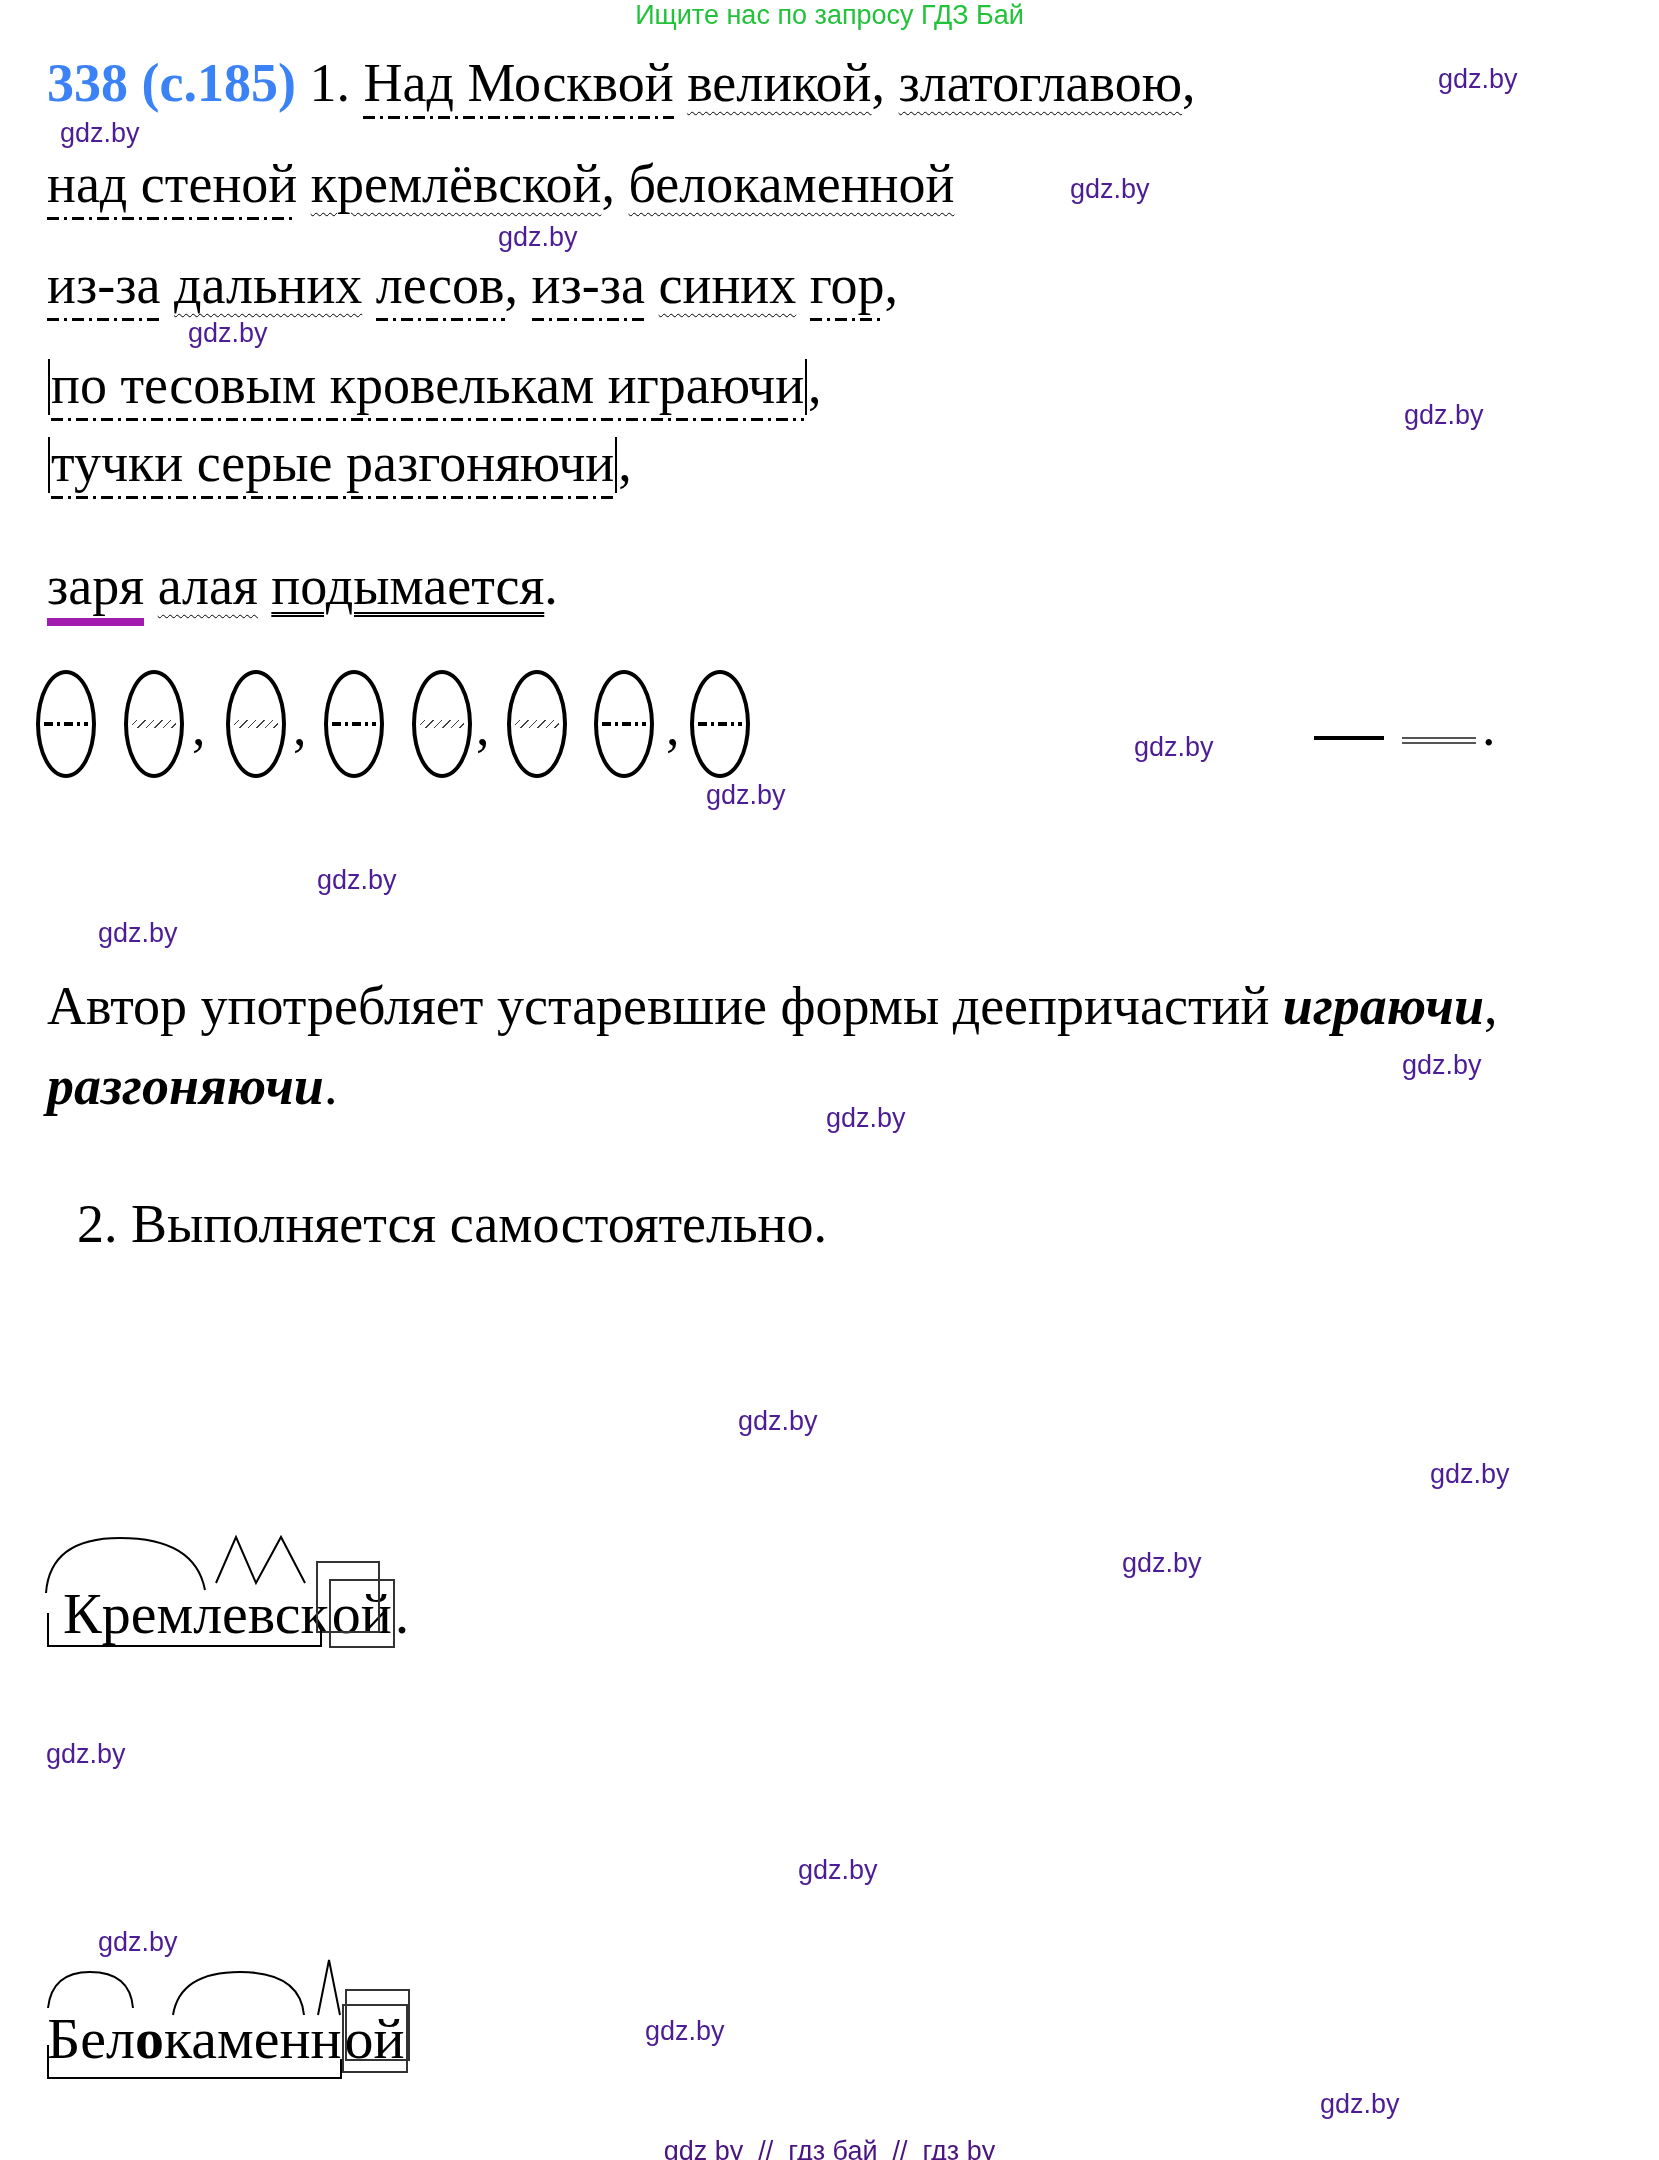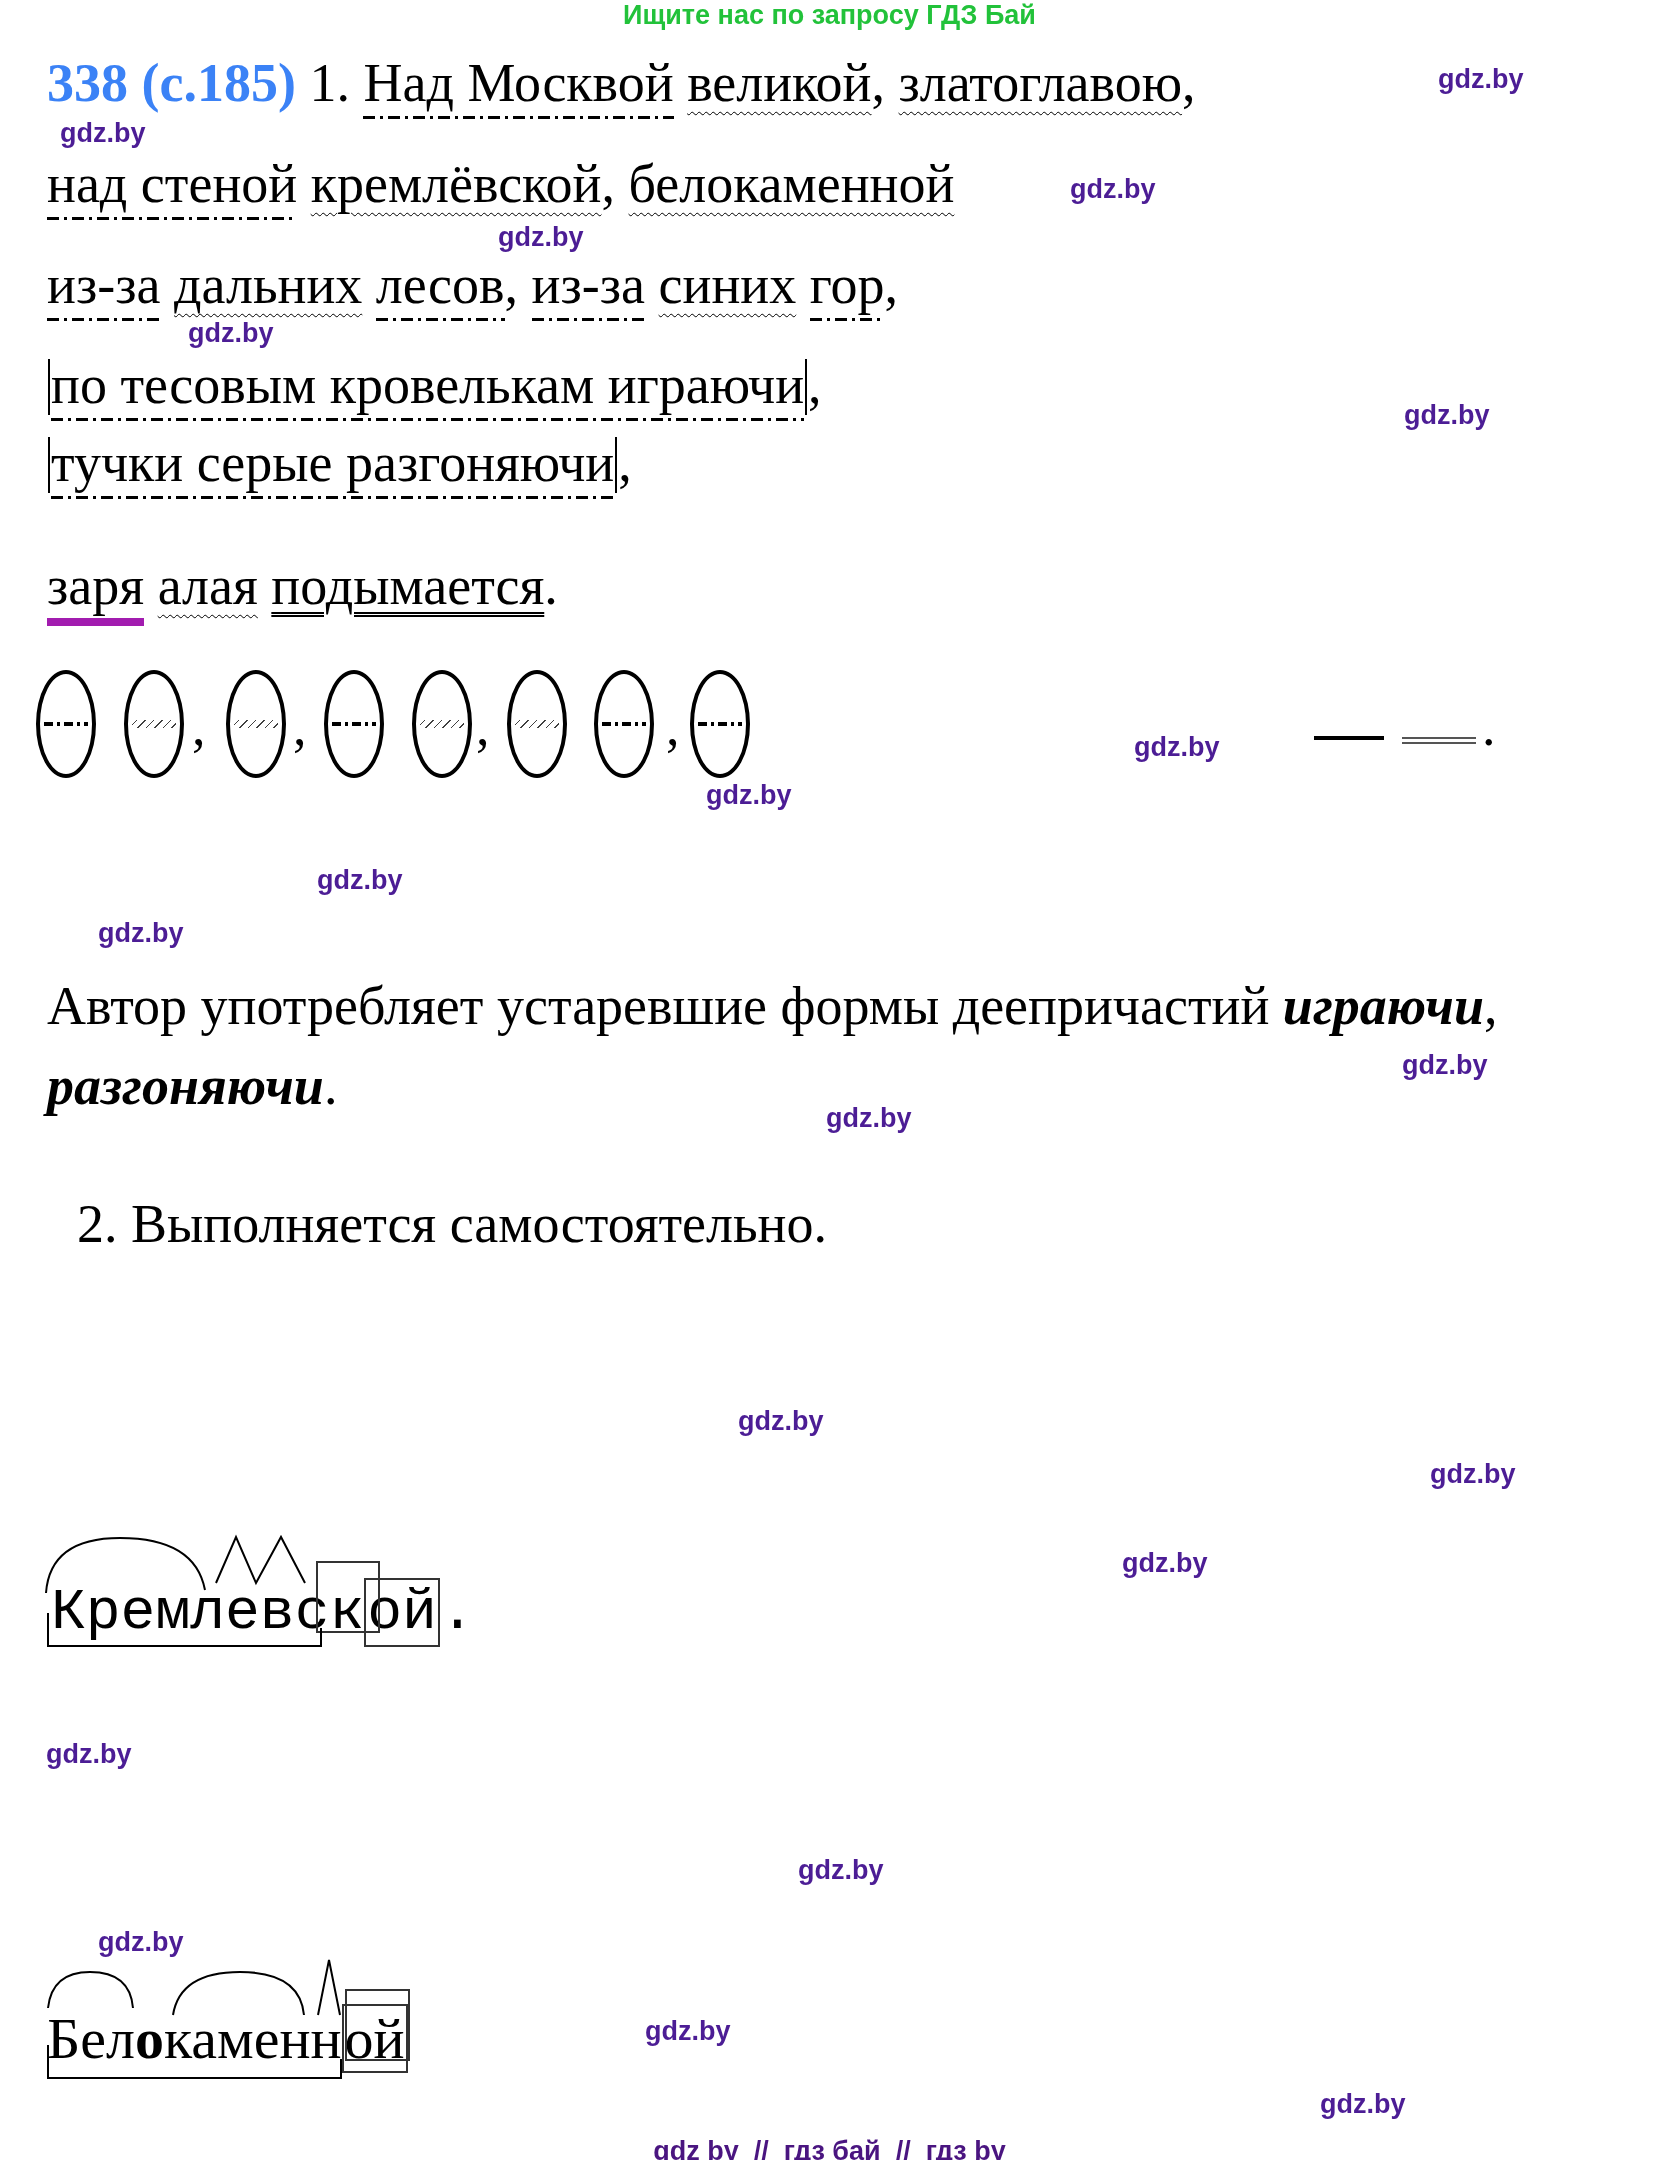--- a/index.html
+++ b/index.html
@@ -1,18 +1,18 @@
 <!DOCTYPE html>
 <html><head>
 <meta charset="utf-8">
 <style>
   html, body { margin:0; padding:0; background:#ffffff; }
   body { width:1659px; height:2160px; position:relative; overflow:hidden; }
   .serif { font-family:"Liberation Serif","DejaVu Serif",serif; color:#000; }
-  .sans { font-family:"Liberation Sans","DejaVu Sans",sans-serif;font-weight:bold; }
+  .sans { font-family:"Liberation Sans","DejaVu Sans",sans-serif; }
   .abs { position:absolute; white-space:nowrap; }
   .header { left:0; width:1659px; top:0; text-align:center; font-size:27px; color:#22c23a; letter-spacing:0; }
   .wm { font-size:27px; color:#4c1d95; }
   .line { font-size:54px; left:47px; line-height:1; }
   .num { color:#3b82f6; font-weight:bold; }
   
   .u-subj { border-bottom:8px solid #a21caf; padding-bottom:2px; }
   .u-pred { text-decoration:underline; text-decoration-style:double; text-decoration-thickness:2px; text-underline-offset:8px; }
   .u-attr { text-decoration:underline; text-decoration-style:wavy; text-decoration-thickness:1px; text-underline-offset:10px; }
   .u-adv  { text-decoration:none; background-image:repeating-linear-gradient(90deg,#000 0 12px,transparent 12px 17px,#000 17px 20px,transparent 20px 25px); background-repeat:no-repeat; background-size:100% 3px; background-position:0 100%; padding-bottom:6px; }
@@ -100,21 +100,21 @@
 
 <div class="abs para serif" style="top:975px;">
   <span>Автор употребляет устаревшие формы деепричастий </span><b><i>играючи</i></b><span>,</span>
 </div>
 <div class="abs para serif" style="top:1055px;">
   <b><i>разгоняючи</i></b><span>.</span>
 </div>
 
 <div class="abs para serif" style="top:1193px;margin-left:30px;">2. Выполняется самостоятельно.</div>
 
-<div class="abs serif morph" style="left:51px; top:1580px;font-family:Liberation Mono, monospace;">
+<div class="abs serif morph" style="left:63px; top:1580px;">
   <span>Кремлевск</span><span class="box">ой</span><span>.</span>
 </div>
 <svg class="ov" style="left:0;top:1520px;" width="500" height="160">
   <path d="M46 73 Q50 18 120 18 Q195 18 205 70" fill="none" stroke="#000" stroke-width="2"></path>
   <polyline points="216,63 236,17 256,63 281,17 305,63" fill="none" stroke="#000" stroke-width="2"></polyline>
   <rect x="317" y="42" width="62" height="70" fill="none" stroke="#333" stroke-width="2"></rect>
   <polyline points="48,93 48,126 321,126 321,108" fill="none" stroke="#000" stroke-width="2"></polyline>
 </svg>
 
 <div class="abs serif morph" style="left:47px; top:2005px;">

